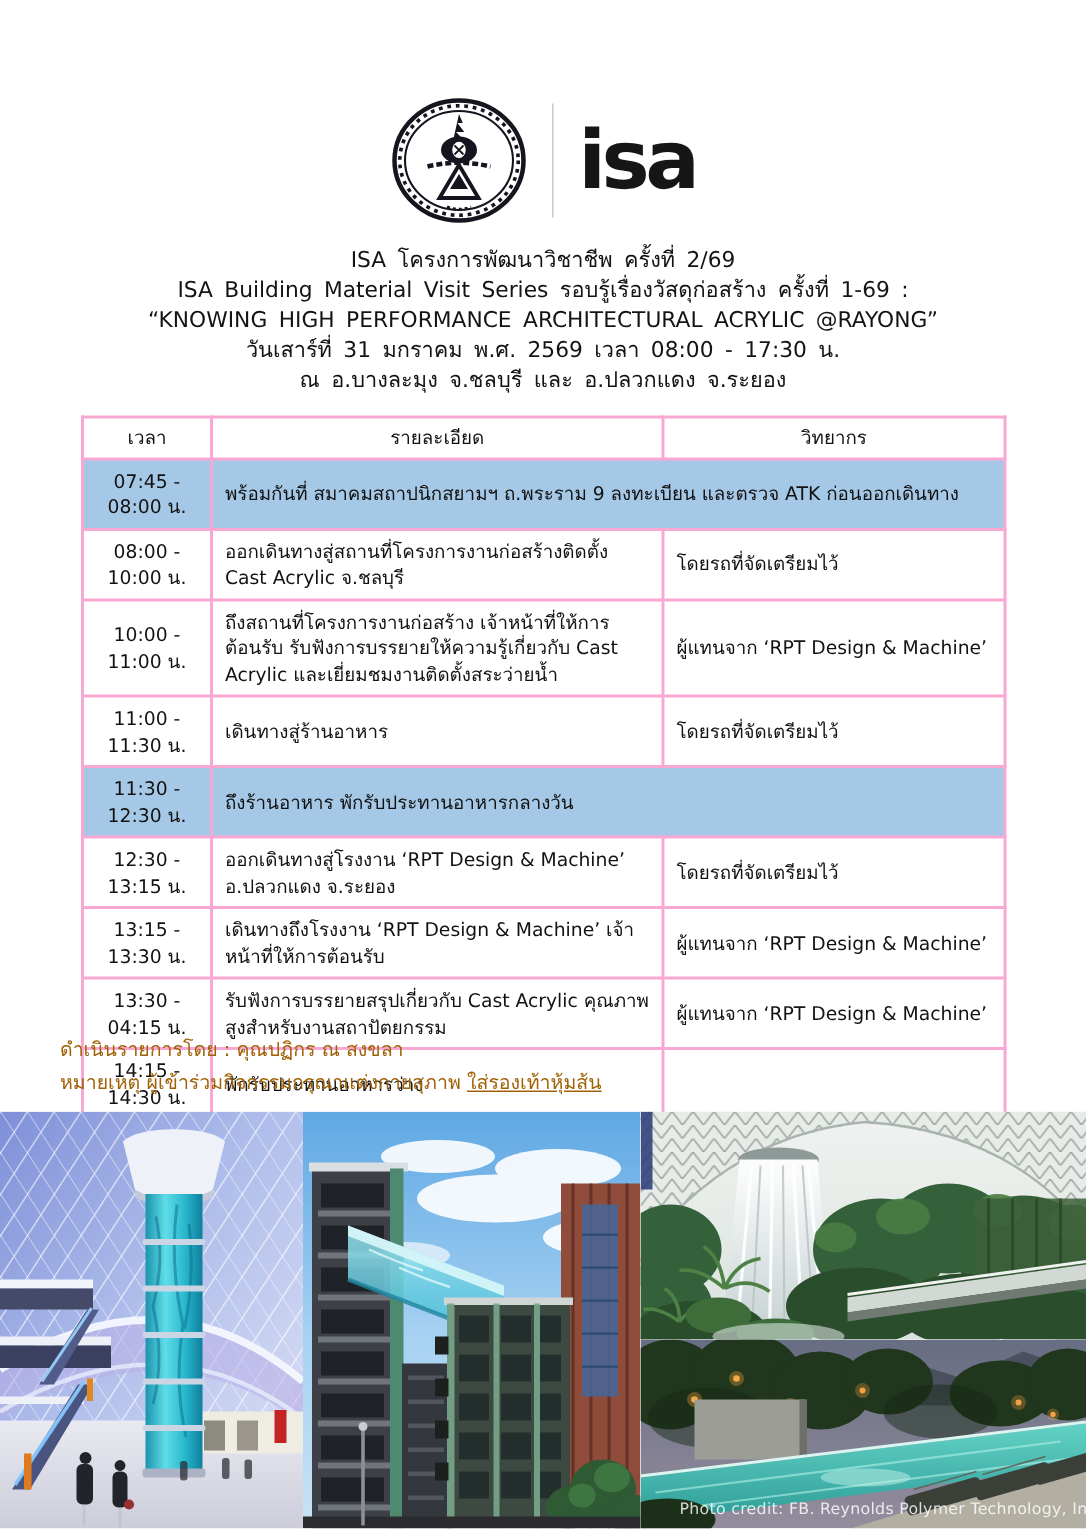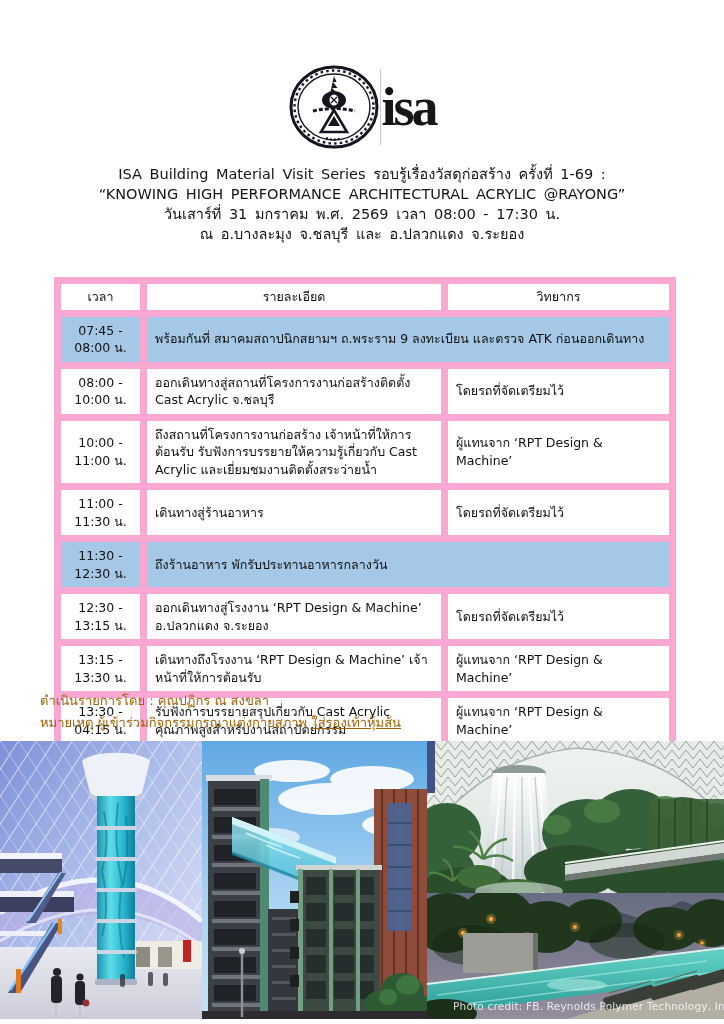--- a/index.html
+++ b/index.html
@@ -3,29 +3,29 @@
 <meta charset="utf-8">
 <style>
   html,body{margin:0;padding:0;background:#888;}
   .page{
     position:relative;width:724px;height:1024px;margin:0 auto;
     background:#ffffff;overflow:hidden;
     font-family:"DejaVu Sans","Liberation Sans",sans-serif;color:#111;
   }
   
   .logo-block{position:absolute;top:60px;left:0;right:0;height:94px;
-    display:flex;align-items:center;justify-content:center;font-family:Liberation Serif, serif;}
+    display:flex;align-items:center;justify-content:center;gap:16px;}
   .logo-divider{width:1px;height:76px;background:#c9c9c9;}
   .isa-wordmark{font-size:54px;font-weight:800;letter-spacing:-3px;color:#161616;line-height:1;}
   
   .title-block{position:absolute;top:164px;left:0;width:100%;text-align:center;}
   .title-line{font-size:14.5px;line-height:20px;font-weight:500;word-spacing:3px;color:#141414;}
   
   .schedule{position:absolute;top:277px;left:54px;border-collapse:collapse;table-layout:fixed;width:617px;}
-  .schedule th,.schedule td{border:7px solid #f9a8d4;vertical-align:middle;
+  .schedule th,.schedule td{border:2px solid #f9a8d4;vertical-align:middle;
     font-size:12.5px;line-height:1.4;font-weight:normal;color:#121212;}
   .schedule th{padding:4px 4px;text-align:center;}
   .schedule td{padding:5px 8px;}
   .col-time{width:86px;} .col-det{width:301px;} .col-sp{width:228px;}
   td.t{text-align:center;padding:5px 8px;}
   tr.hl td{background:#a5c8e6;}
   
   .footer{position:absolute;left:40px;top:690px;font-size:13px;line-height:22px;color:#a16207;}
   .u-b{font-weight:normal;text-decoration:underline;text-align:right;}
   
@@ -59,20 +59,21 @@
 
       <path d="M46 46 L33 68 L59 68 Z" fill="none" stroke="#15151f" stroke-width="2.6"></path>
       <path d="M46 52 L40 62 L52 62 Z" fill="#15151f"></path>
       <path d="M38 74 Q46 77 54 74" fill="none" stroke="#15151f" stroke-width="2" stroke-dasharray="2 2"></path>
     </svg>
     <div class="logo-divider"></div>
     <div class="isa-wordmark">isa</div>
   </div>
 
   <div class="title-block">
+    <div class="title-line">ISA  โครงการพัฒนาวิชาชีพ  ครั้งที่  2/69</div>
     <div class="title-line">ISA  Building  Material  Visit  Series  รอบรู้เรื่องวัสดุก่อสร้าง  ครั้งที่  1-69 :</div>
     <div class="title-line">“KNOWING HIGH PERFORMANCE ARCHITECTURAL ACRYLIC @RAYONG”</div>
     <div class="title-line">วันเสาร์ที่  31  มกราคม  พ.ศ.  2569  เวลา  08:00 - 17:30  น.</div>
     <div class="title-line">ณ  อ.บางละมุง  จ.ชลบุรี  และ  อ.ปลวกแดง  จ.ระยอง</div>
   </div>
 
   <table class="schedule">
     <colgroup>
         <col class="col-time">
         <col class="col-det">

